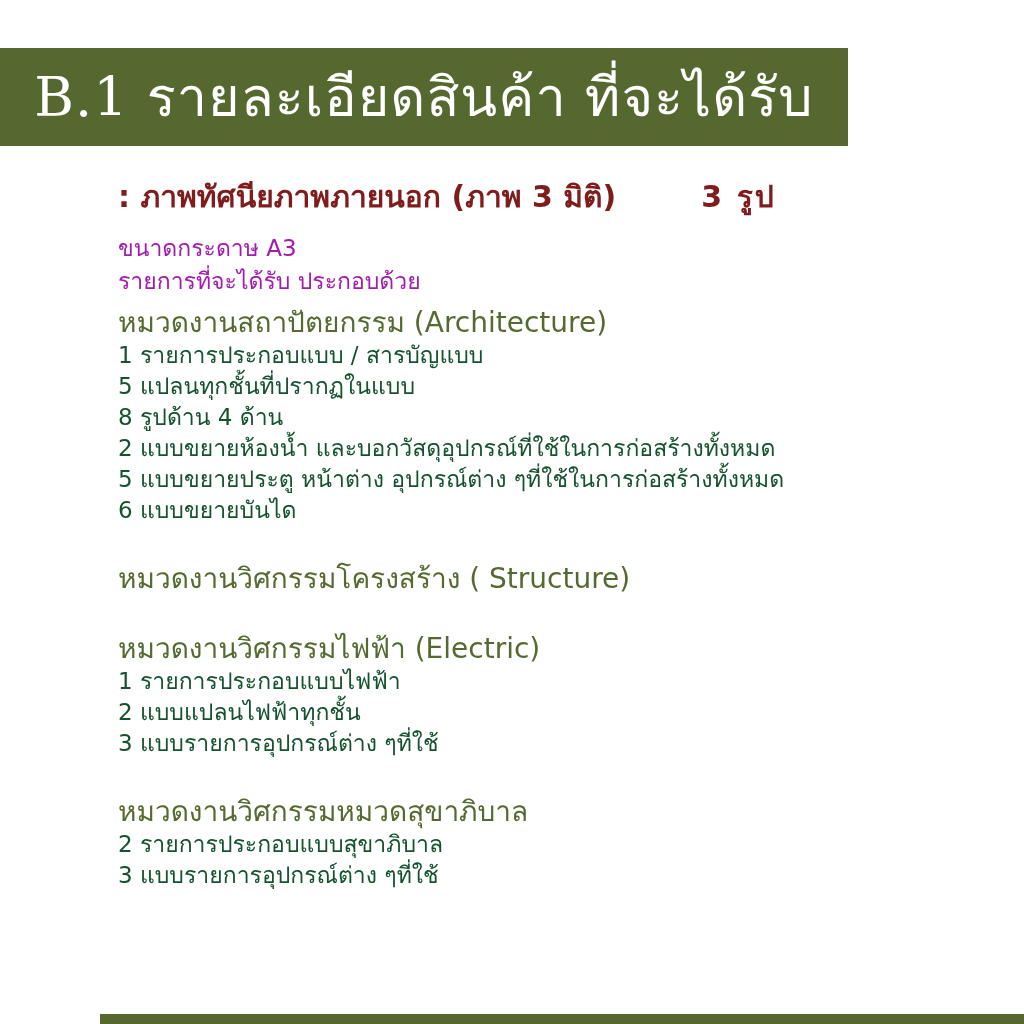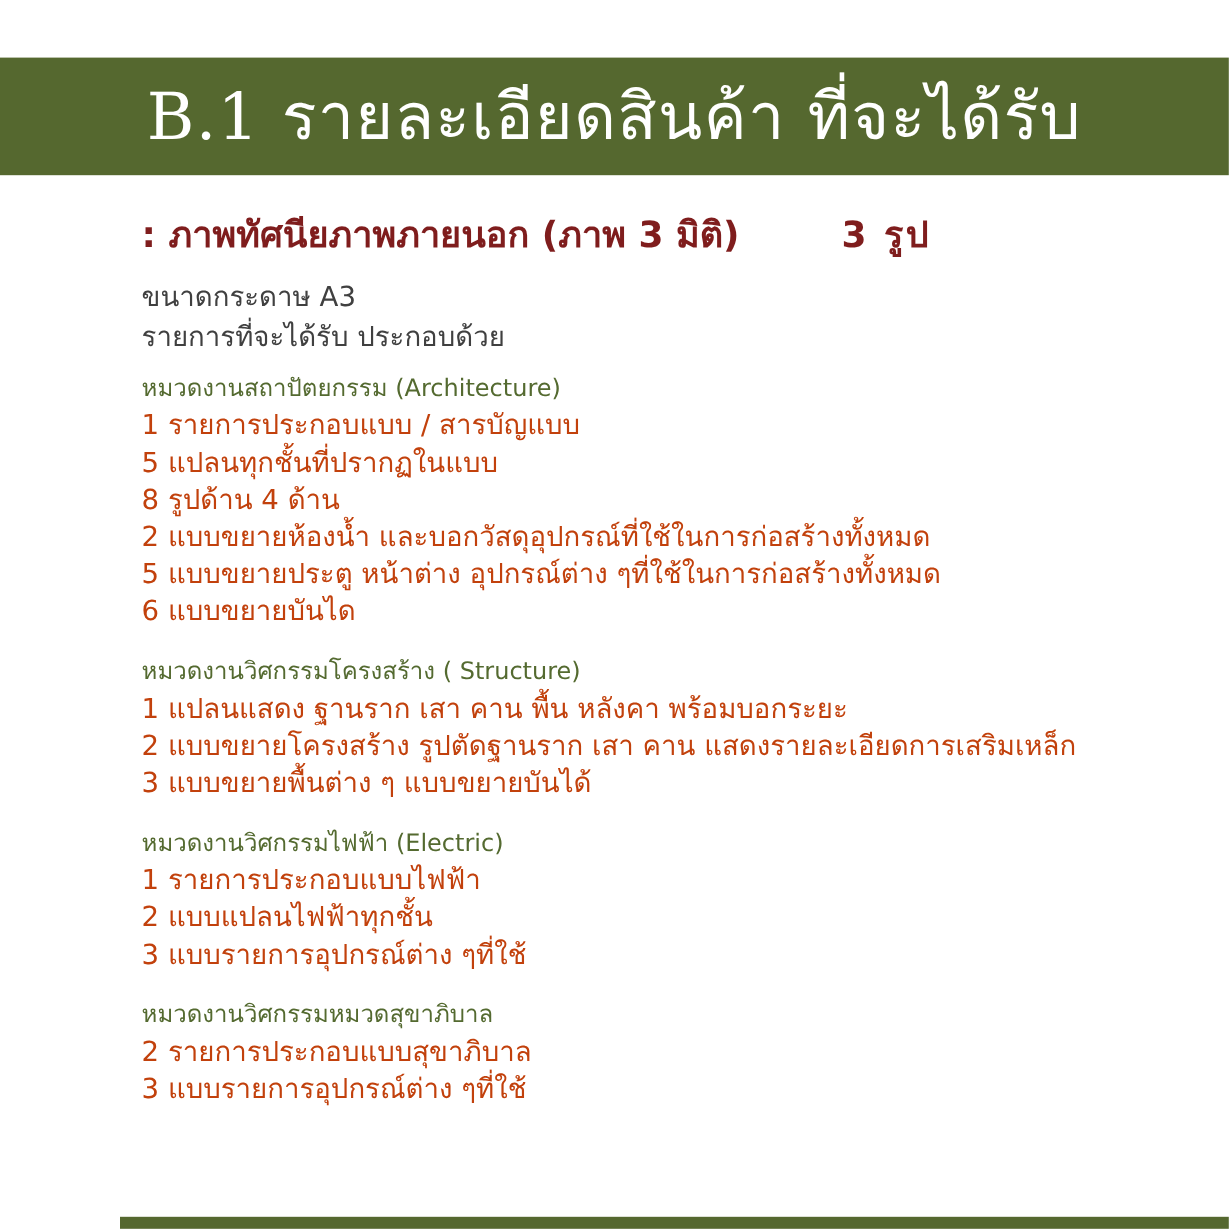--- a/index.html
+++ b/index.html
@@ -11,21 +11,21 @@
     width: 1024px;
     height: 1024px;
     position: relative;
     overflow: hidden;
     font-family: "DejaVu Sans", sans-serif;
   }
   .banner {
     position: absolute;
     top: 48px;
     left: 0;
-    width: 1024px;
+    width: 848px;
     height: 98px;
     background: #55682F;
     display: flex;
     align-items: center;
     justify-content: center;
   }
   .banner-title {
     color: #ffffff;
     font-family: "DejaVu Serif", serif;
     font-size: 54px;
@@ -51,39 +51,39 @@
     margin-bottom: 14px;
     white-space: nowrap;
   }
   .subtitle-count {
     margin-left: 85px;
     letter-spacing: 2px;
   }
   .meta-line {
     font-size: 23px;
     line-height: 33px;
-    color: #404040;
+    color: #a21caf;
     white-space: nowrap;
   }
   .section {
-    margin-top: 16px;
+    margin-top: 36px;
   }
   .section:first-of-type {
     margin-top: 8px;
   }
   .section-heading {
-    font-size: 20px;
+    font-size: 28px;
     line-height: 34px;
     color: #546A30;
     white-space: nowrap;
   }
   .item {
     font-size: 23px;
     line-height: 31px;
-    color: #c2410c;
+    color: #14532d;
     white-space: nowrap;
   }
   .footer-bar {
     position: absolute;
     left: 100px;
     right: 0;
     bottom: 0;
     height: 10px;
     background: #55682F;
   }
@@ -114,25 +114,20 @@
           <div class="item">5 แปลนทุกชั้นที่ปรากฏในแบบ</div>
           <div class="item">8 รูปด้าน 4 ด้าน</div>
           <div class="item">2 แบบขยายห้องน้ำ และบอกวัสดุอุปกรณ์ที่ใช้ในการก่อสร้างทั้งหมด</div>
           <div class="item">5 แบบขยายประตู หน้าต่าง อุปกรณ์ต่าง ๆที่ใช้ในการก่อสร้างทั้งหมด</div>
           <div class="item">6 แบบขยายบันได</div>
         </div>
   </div>
 
   <div class="section">
     <div class="section-heading">หมวดงานวิศกรรมโครงสร้าง ( Structure)</div>
-    <div class="section-items">
-          <div class="item">1 แปลนแสดง ฐานราก เสา คาน พื้น หลังคา พร้อมบอกระยะ</div>
-          <div class="item">2 แบบขยายโครงสร้าง รูปตัดฐานราก เสา คาน แสดงรายละเอียดการเสริมเหล็ก</div>
-          <div class="item">3 แบบขยายพื้นต่าง ๆ แบบขยายบันได้</div>
-        </div>
   </div>
 
   <div class="section">
     <div class="section-heading">หมวดงานวิศกรรมไฟฟ้า (Electric)</div>
     <div class="section-items">
           <div class="item">1 รายการประกอบแบบไฟฟ้า</div>
           <div class="item">2 แบบแปลนไฟฟ้าทุกชั้น</div>
           <div class="item">3 แบบรายการอุปกรณ์ต่าง ๆที่ใช้</div>
         </div>
   </div>

